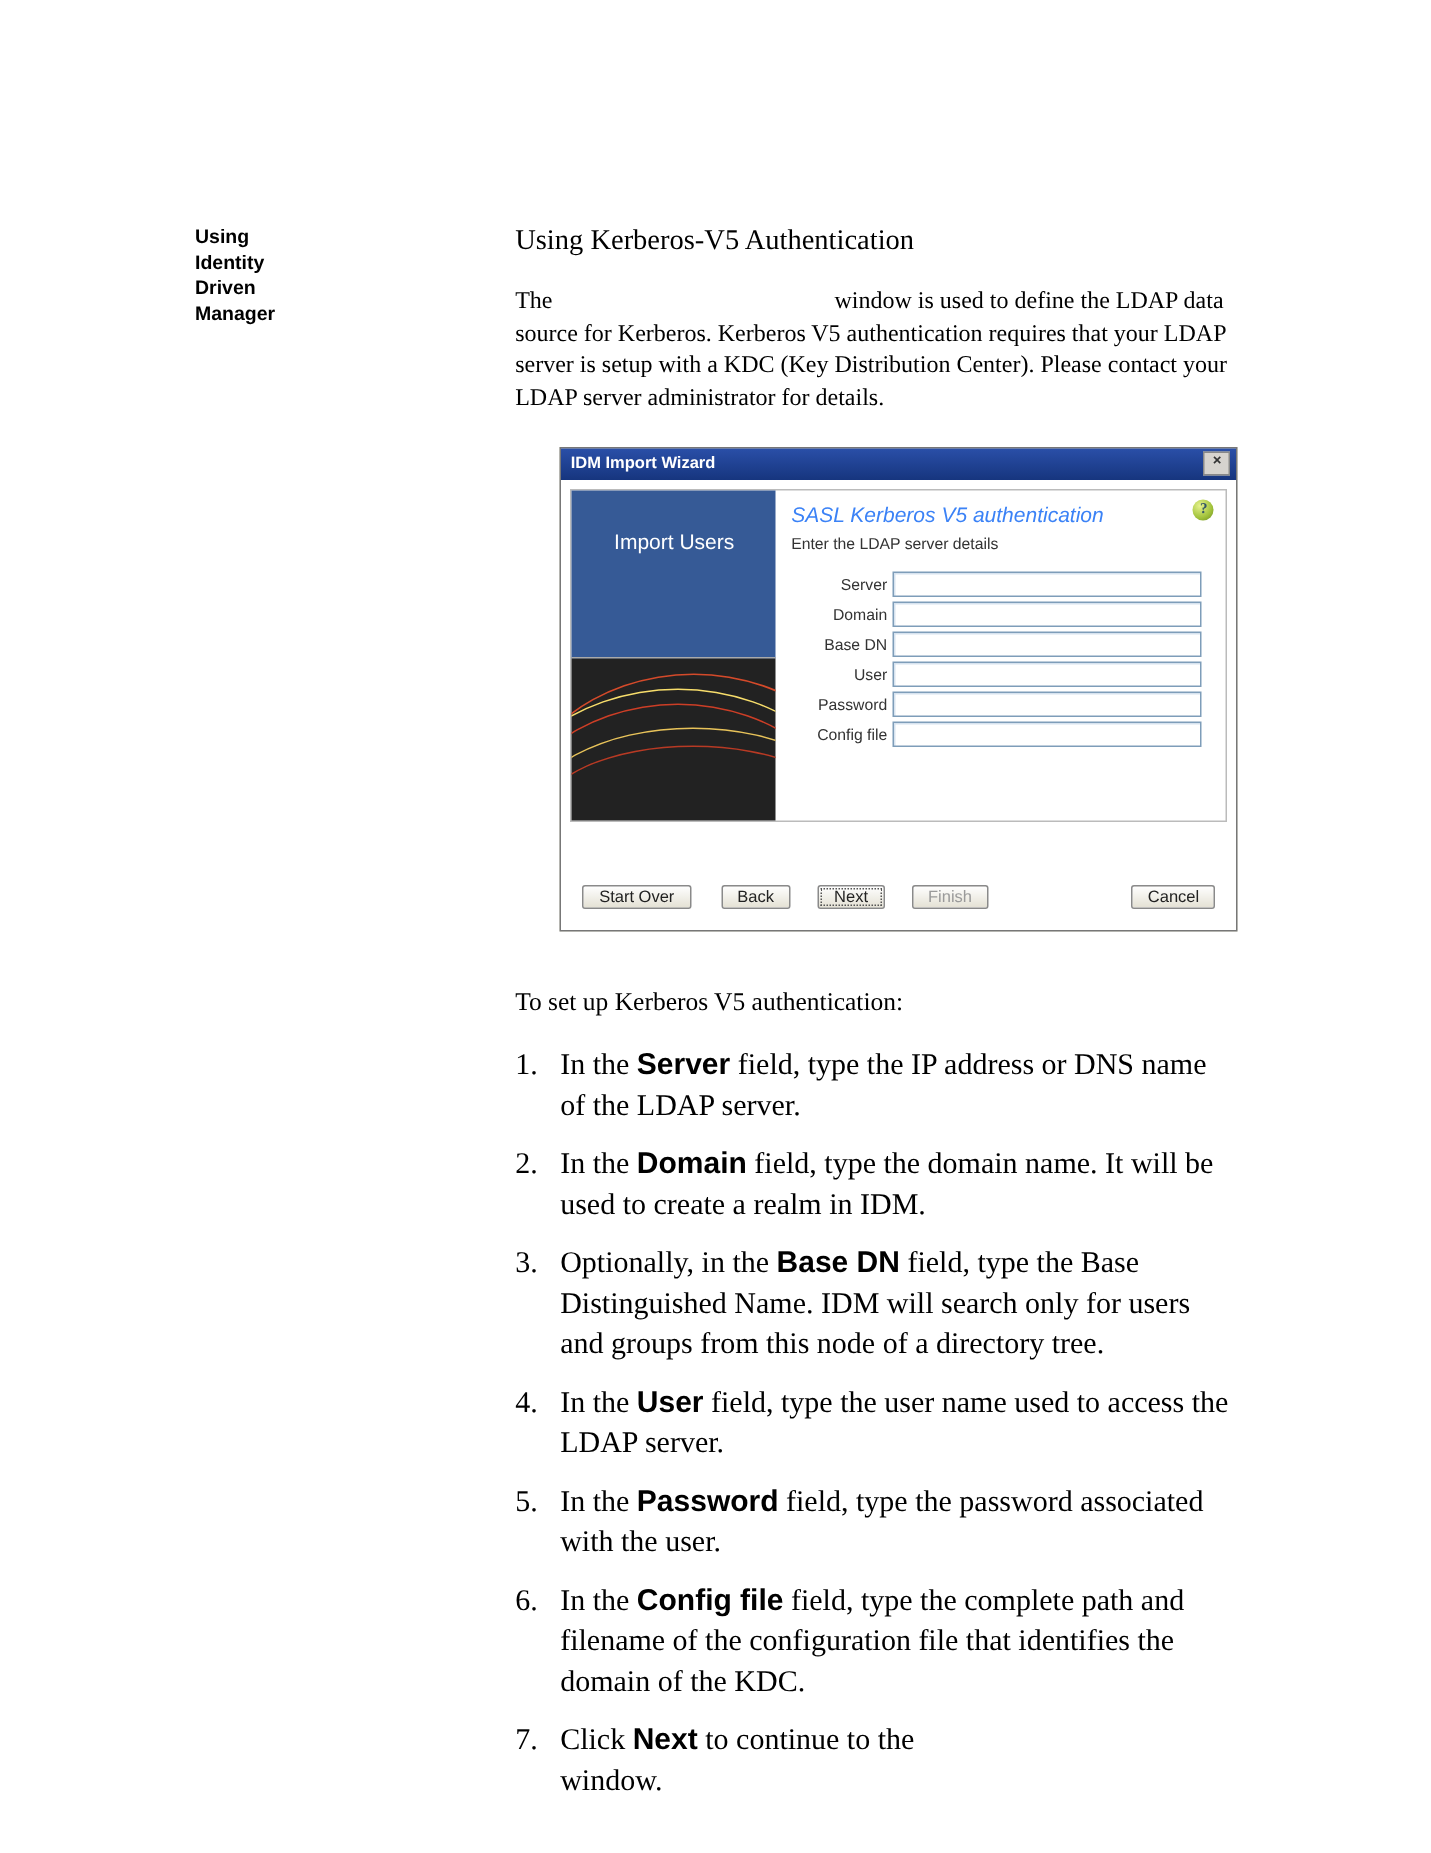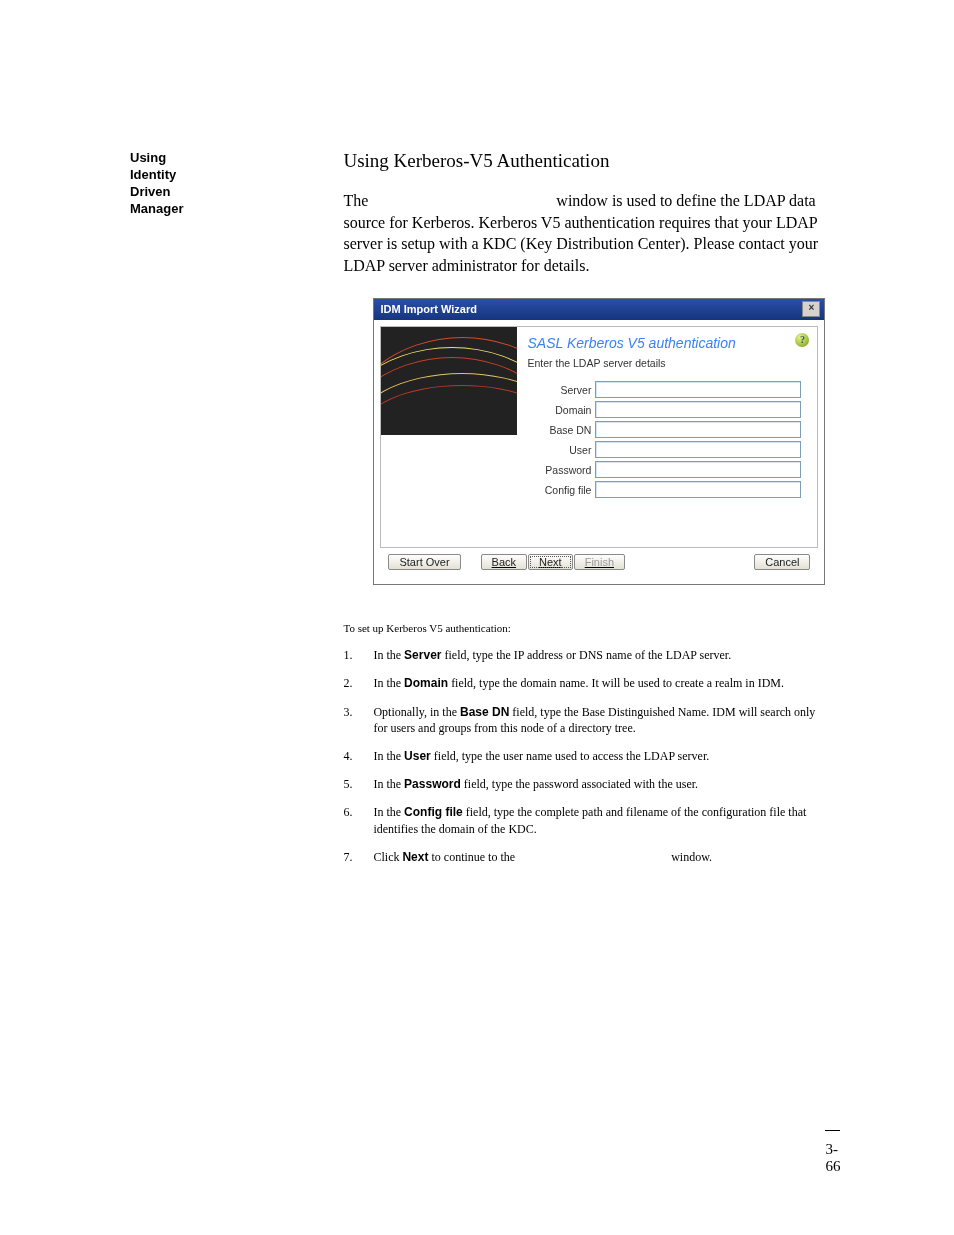--- a/index.html
+++ b/index.html
@@ -159,63 +159,63 @@
     height: 15px;
     background: #fff;
     box-shadow: inset 1px 1px 0 #d7e3ef;
   }
   .wizard-buttons {
     display: flex;
     align-items: center;
     padding: 6px 8px 8px 8px;
     gap: 6px;
     font-size: 11px;
+    margin-top: 36px;
   }
   .wbtn {
     border: 1px solid #8a8a8a;
     background: linear-gradient(#fefefe, #e4e1d4);
     padding: 1px 10px;
     font-size: 11px;
     font-family: Tahoma, Arial, sans-serif;
     color: #222;
     border-radius: 2px;
   }
   .wbtn.disabled {
     color: #9a9a9a;
   }
   .wbtn.focus {
     outline: 1px dotted #555;
     outline-offset: -3px;
   }
   .btn-group-center {
     display: flex;
-    gap: 1px;
+    gap: 18px;
     margin-left: 14px;
-    text-decoration: underline;
   }
   .wizard-buttons .spacer {
     flex: 1;
   }
   .body-text {
-    font-size: 11px;
+    font-size: 17px;
     line-height: 1.35;
     margin-top: 36px;
   }
   ol.steps {
     list-style: none;
     counter-reset: step;
     padding: 0;
     margin: 10px 0 0 0;
   }
   ol.steps li {
     counter-increment: step;
     position: relative;
     padding-left: 30px;
     margin-bottom: 12px;
-    font-size: 12px;
+    font-size: 20px;
     line-height: 1.35;
   }
   ol.steps li::before {
     content: counter(step) ".";
     position: absolute;
     left: 0;
     top: 0;
   }
   .bold-sans {
     font-family: Arial, Helvetica, sans-serif;
@@ -247,20 +247,23 @@
 
     <div class="wizard-wrap">
       <div class="wizard-window">
         <div class="wizard-titlebar">
           <span>IDM Import Wizard</span>
           <span class="wizard-close">×</span>
         </div>
         <div class="wizard-body">
           <div class="wizard-inner">
             <div class="wizard-left">
+              <div class="wizard-left-top">
+                <span class="wizard-left-title">Import Users</span>
+              </div>
               <div class="wizard-left-bottom">
                 <div class="swoosh" style="left:-40px; top:10px; width:240px; height:200px; border-color:#d44a2a; border-width:1px 2px 1px 1px;"></div>
                 <div class="swoosh" style="left:-60px; top:20px; width:260px; height:220px; border-color:#f7dd6b;"></div>
                 <div class="swoosh" style="left:-50px; top:30px; width:240px; height:200px; border-color:#cc3e26;"></div>
                 <div class="swoosh" style="left:-30px; top:46px; width:220px; height:120px; border-color:#e8c35a;"></div>
                 <div class="swoosh" style="left:-20px; top:58px; width:200px; height:90px; border-color:#b83a24;"></div>
               </div>
             </div>
             <div class="wizard-right">
               <div class="help-icon">?</div>
@@ -322,16 +325,13 @@
       </li>
       <li>
         <span>In the </span><span class="bold-sans">Config file</span><span> field, type the complete path and filename of the configuration file that identifies the domain of the KDC.</span>
       </li>
       <li>
         <span>Click </span><span class="bold-sans">Next</span><span> to continue to the </span><span style="display:inline-block; width:150px;"></span><span> window.</span>
       </li>
     </ol>
   </div>
 
-  <div class="footer">
-    <span>3-66</span>
-  </div>
 </div>
 
 </body></html>

